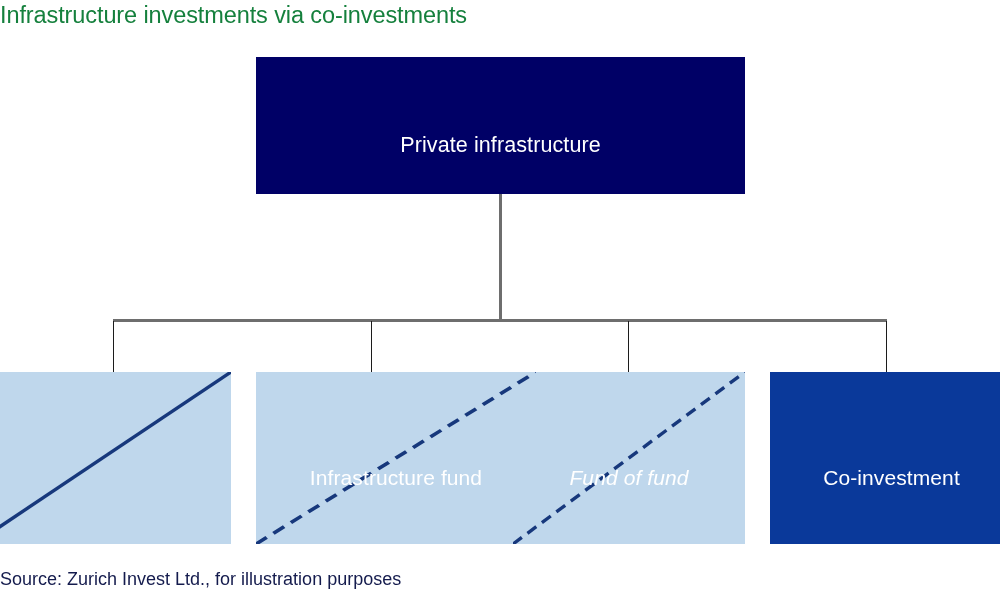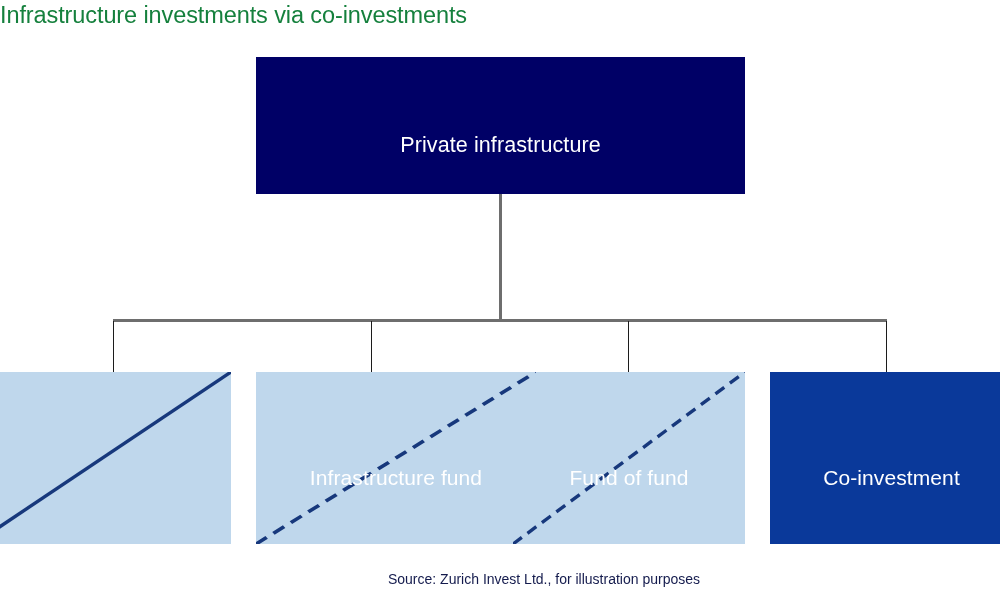--- a/index.html
+++ b/index.html
@@ -39,25 +39,24 @@
   }
 
   
   .source-note {
     position: absolute;
     left: 0px;
     top: 568px;
     width: 700px;
     height: 24px;
     line-height: 22px;
-    font-size: 14px;
+    font-size: 18px;
     font-weight: 400;
     color: #141b4d;
     white-space: nowrap;
-    text-align: right;
   }
 
   
   #connectors {
     position: absolute;
     left: 0;
     top: 0;
     width: 1000px;
     height: 600px;
     pointer-events: none;
@@ -98,21 +97,21 @@
     font-size: 21.5px;
   }
 
   
   .leaf-box {
     top: 372px;
     height: 172px;
   }
   #node-direct-investment   { left: -26px; width: 257px; background: #bfd7ec; }
   #node-infrastructure-fund { left: 256px; width: 280px; background: #bfd7ec; }
-  #node-fund-of-fund        { left: 513px; width: 232px; background: #bfd7ec; }
+  #node-fund-of-fund        { left: 513px; width: 232px; background: #bfd7ec; font-style: italic; }
   #node-co-investment       { left: 770px; width: 230px; background: #0a399a; padding-left: 13px; }
 
   .diag-svg {
     position: absolute;
     left: 0;
     top: 0;
     width: 100%;
     height: 100%;
     z-index: 2;
     pointer-events: none;

